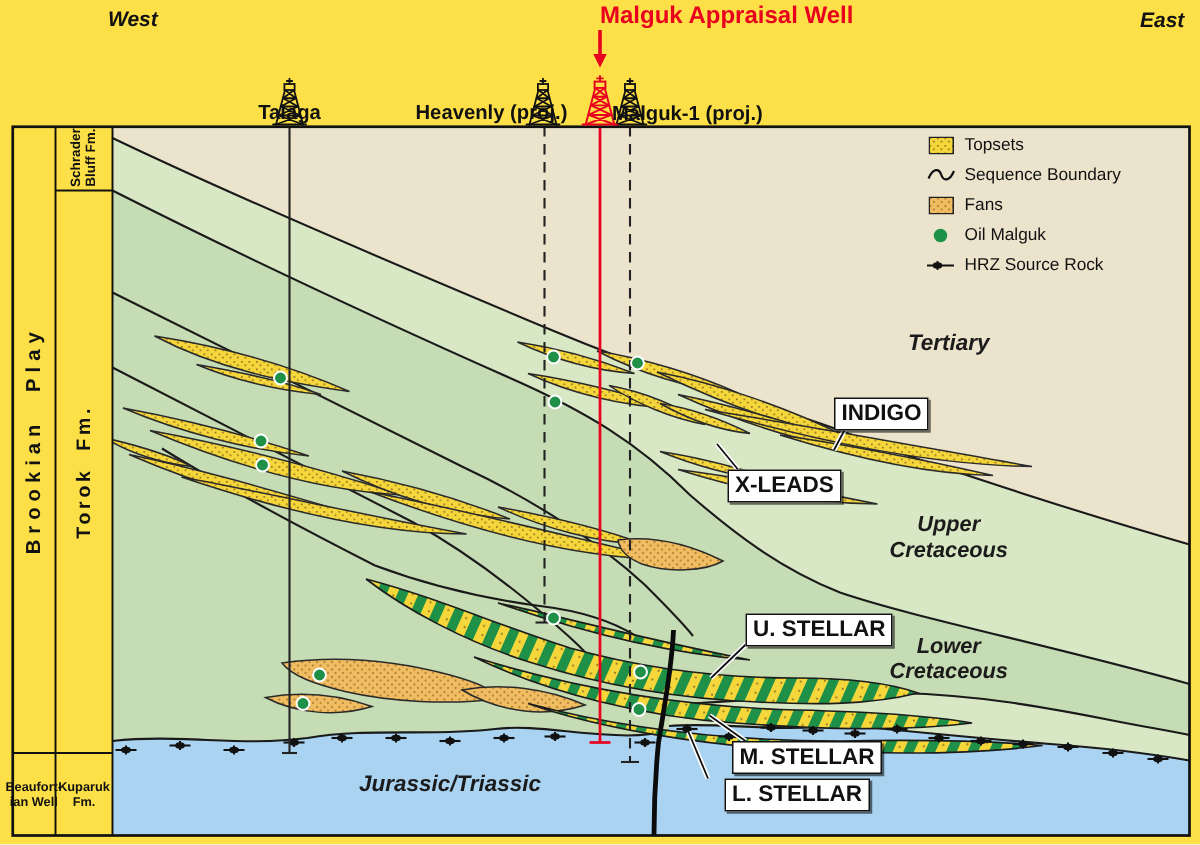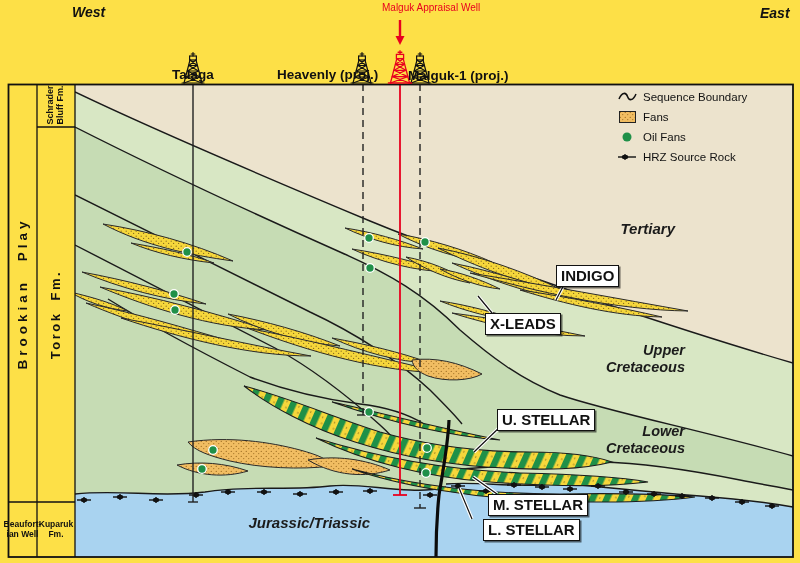--- a/index.html
+++ b/index.html
@@ -2,30 +2,30 @@
 <html><head>
 <meta charset="utf-8">
 <style>
   html,body{margin:0;padding:0;background:#fff;}
   .stage{position:relative;width:800px;height:563px;background:#fde047;overflow:hidden;
          font-family:"Liberation Sans", sans-serif;color:#111;}
   .stage svg.geo{position:absolute;left:0;top:0;}
   .lbl{position:absolute;white-space:nowrap;}
   .ital{font-style:italic;font-weight:bold;}
   .compass{font-size:14px;}
-  .title-red{font-size:10px;font-weight:normal;color:#e8001f;}
+  .title-red{font-size:16px;font-weight:bold;color:#e8001f;margin-left:18px;}
   .wellname{font-size:13.5px;font-weight:bold;margin-top:39px;}
   .vcell{position:absolute;display:flex;align-items:center;justify-content:center;}
   .vtext{transform:rotate(-90deg);white-space:nowrap;font-weight:bold;}
   .brookian{font-size:13.5px;letter-spacing:4px;word-spacing:10px;}
   .torok{font-size:13px;letter-spacing:2.5px;word-spacing:5px;}
   .two-line{text-align:center;line-height:1.12;font-weight:bold;}
   .schrader{font-size:9px;}
   .smallcell{font-size:8.5px;}
-  .strata{color:#1b1b1b;text-align:right;line-height:1.15;font-size:15px;}
+  .strata{color:#1b1b1b;text-align:center;line-height:1.15;font-size:15px;}
   .strata2{font-size:14.5px;}
   .leadbox{position:absolute;background:#fff;border:1px solid #111;
            box-shadow:1.5px 1.5px 0 rgba(0,0,0,.55);
            font-size:15px;font-weight:bold;padding:1px 4px;line-height:1.2;}
   .legend{position:absolute;left:617px;top:88px;display:flex;flex-direction:column;gap:3px;}
   .legrow{display:flex;align-items:center;gap:6px;height:17px;font-size:11.5px;}
   .legsw{display:flex;align-items:center;justify-content:center;width:20px;}
 </style>
 </head>
 <body>
@@ -260,41 +260,49 @@
 
 <div class="leadbox" style="left:556px;top:265px;">INDIGO</div>
 <div class="leadbox" style="left:485px;top:313px;">X-LEADS</div>
 <div class="leadbox" style="left:497px;top:409px;">U. STELLAR</div>
 <div class="leadbox" style="left:488px;top:494px;">M. STELLAR</div>
 <div class="leadbox" style="left:483px;top:519px;text-align:right;">L. STELLAR</div>
 
 <div class="legend">
   <div class="legrow">
     <span class="legsw">
+      <svg width="17" height="12">
+            <rect x="0.5" y="0.5" width="16" height="11" fill="url(#pTop)" stroke="#222"></rect>
+          </svg>
+    </span>
+    <span>Topsets</span>
+  </div>
+  <div class="legrow">
+    <span class="legsw">
       <svg width="19" height="12">
             <path d="M1,8 C4,1 8,1 9.5,5.5 C11,10 15,10 18,3" fill="none" stroke="#111" stroke-width="1.5"></path>
           </svg>
     </span>
     <span>Sequence Boundary</span>
   </div>
   <div class="legrow">
     <span class="legsw">
       <svg width="17" height="12">
             <rect x="0.5" y="0.5" width="16" height="11" fill="url(#pFan)" stroke="#222"></rect>
           </svg>
     </span>
     <span>Fans</span>
   </div>
   <div class="legrow">
     <span class="legsw">
       <svg width="14" height="14">
             <circle cx="7" cy="7" r="4.5" fill="#1f9048"></circle>
           </svg>
     </span>
-    <span>Oil Fans</span>
+    <span>Oil Malguk</span>
   </div>
   <div class="legrow">
     <span class="legsw">
       <svg width="20" height="10">
             <line x1="1" y1="5" x2="19" y2="5" stroke="#111" stroke-width="1.4"></line>
             <line x1="8" y1="2" x2="8" y2="8" stroke="#111" stroke-width="1.2"></line>
             <ellipse cx="8" cy="5" rx="3.2" ry="2.2" fill="#111"></ellipse>
           </svg>
     </span>
     <span>HRZ Source Rock</span>

